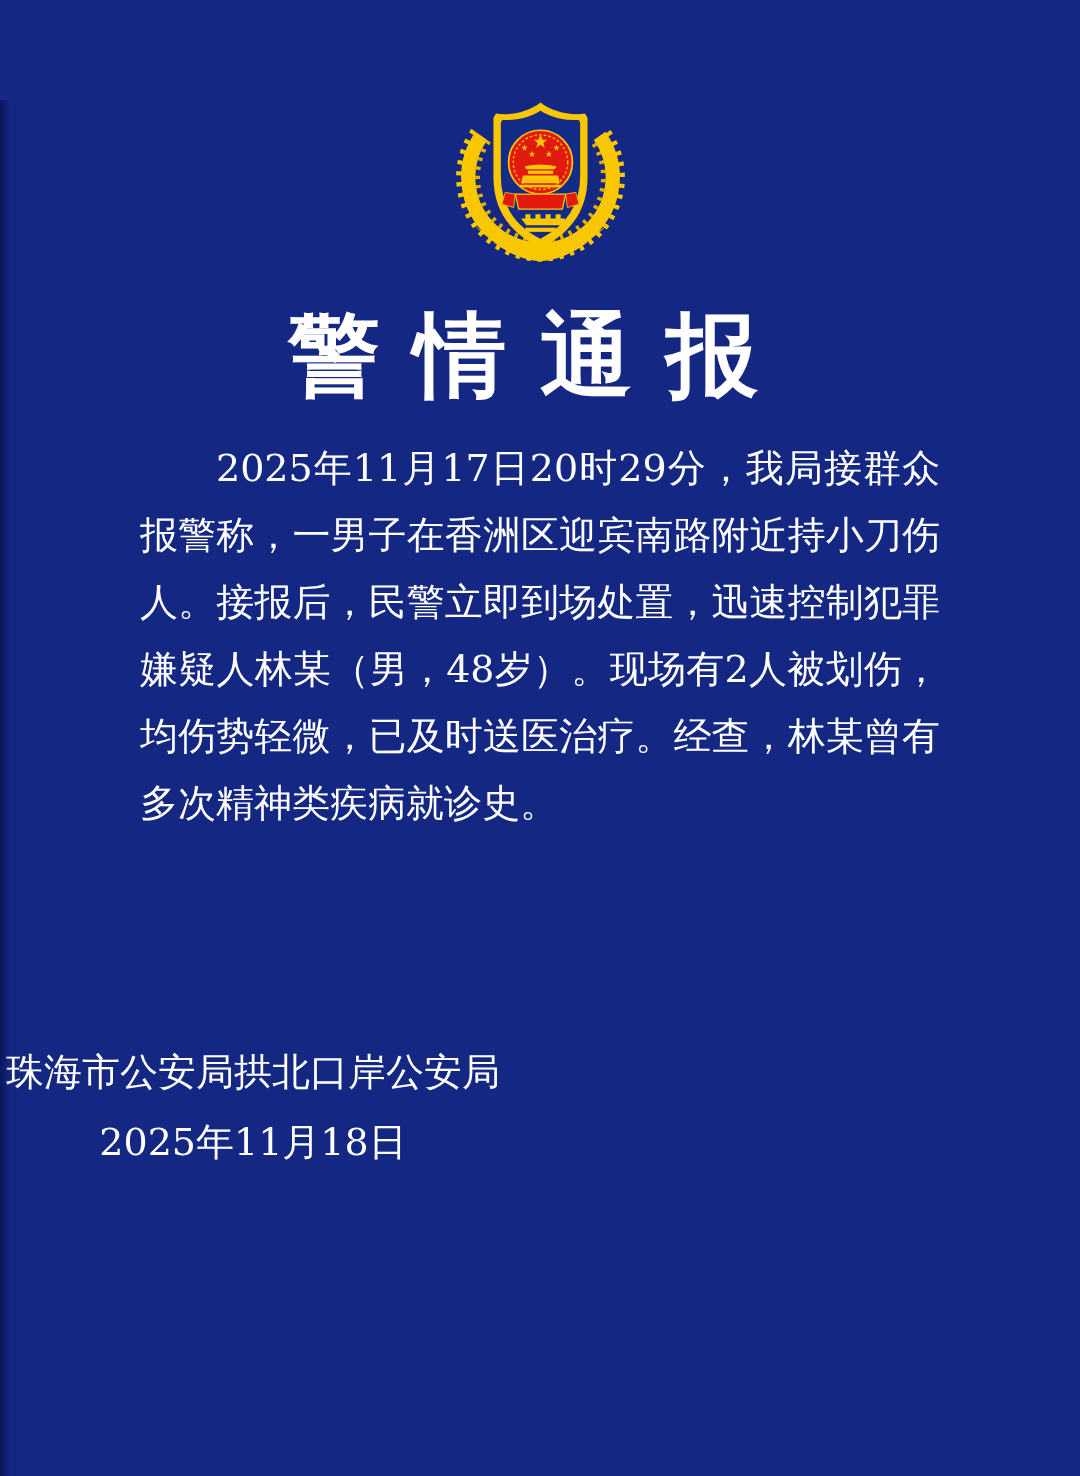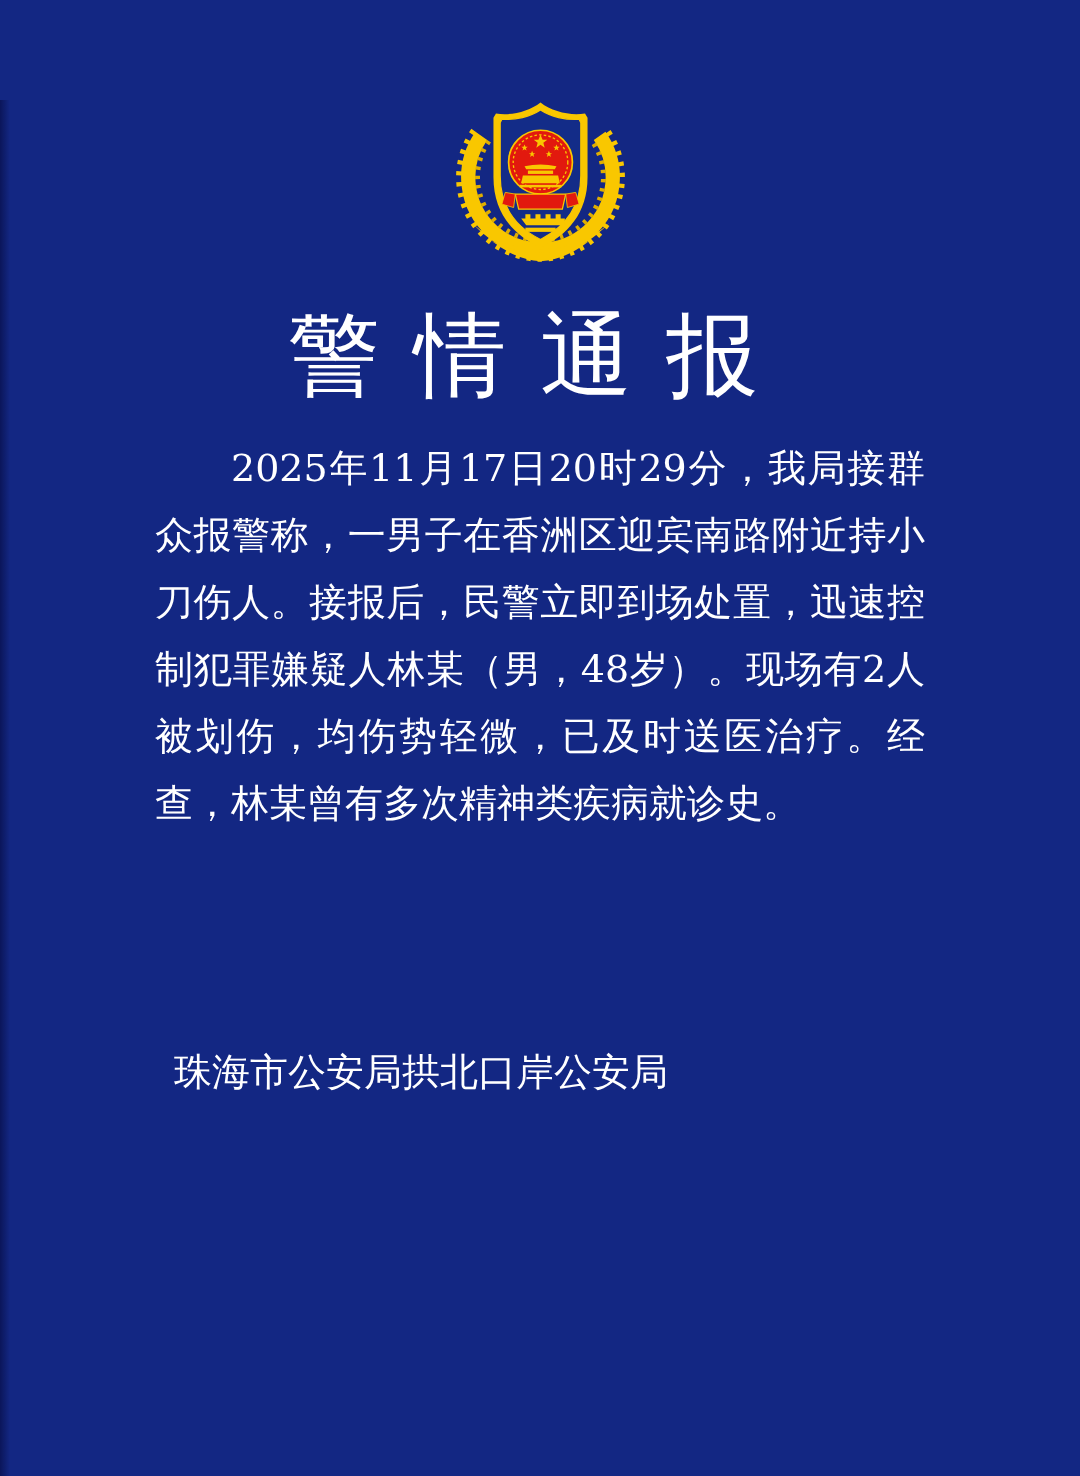--- a/index.html
+++ b/index.html
@@ -23,43 +23,44 @@
   .emblem{
     width:185px;height:168px;
     margin:100px auto 0 auto;
     display:block;
   }
   .title{
     margin:30px 0 16px 0;
     text-align:center;
     font-size:92px;
     line-height:115px;
-    font-weight:400;
+    font-weight:700;
     letter-spacing:34px;
     color:#ffffff;
     font-family:"DejaVu Serif", serif;
   }
   .body-text{
     width:800px;
     margin:22px auto 0 auto;
     font-size:38px;
     line-height:67px;
     text-align:justify;
     text-justify:inter-ideograph;
     color:#ffffff;
   }
   .body-text p{
-    margin:15px;
+    margin:0;
     text-indent:76px;
   }
   .sign-block{
     margin-top:200px;
     display:flex;
-    justify-content:center;
+    justify-content:flex-start;
     padding-right:238px;
+    padding-left:6px;
   }
   .sign-inner{
     text-align:center;
     font-size:38px;
     line-height:70px;
     color:#ffffff;
   }
 </style>
 </head>
 <body>
@@ -115,15 +116,16 @@
 
   <h1 class="title">警情通报</h1>
 
   <div class="body-text">
     <p>2025年11月17日20时29分，我局接群众报警称，一男子在香洲区迎宾南路附近持小刀伤人。接报后，民警立即到场处置，迅速控制犯罪嫌疑人林某（男，48岁）。现场有2人被划伤，均伤势轻微，已及时送医治疗。经查，林某曾有多次精神类疾病就诊史。</p>
   </div>
 
   <div class="sign-block">
     <div class="sign-inner">
       <div>珠海市公安局拱北口岸公安局</div>
+      <div>2025年11月18日</div>
     </div>
   </div>
 </div>
 
 </body></html>

